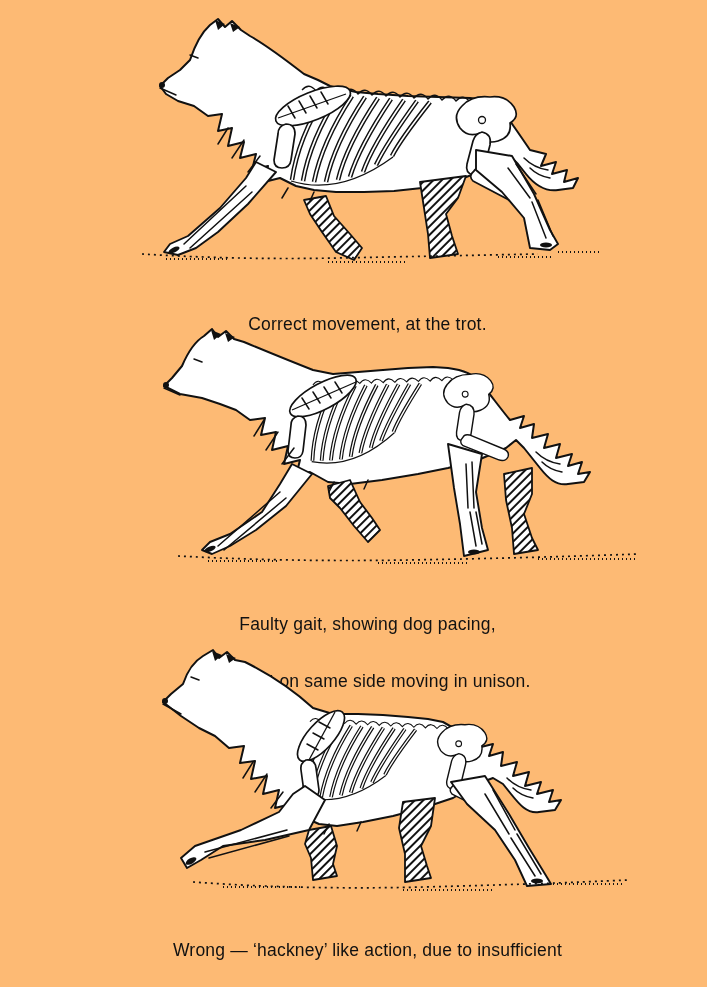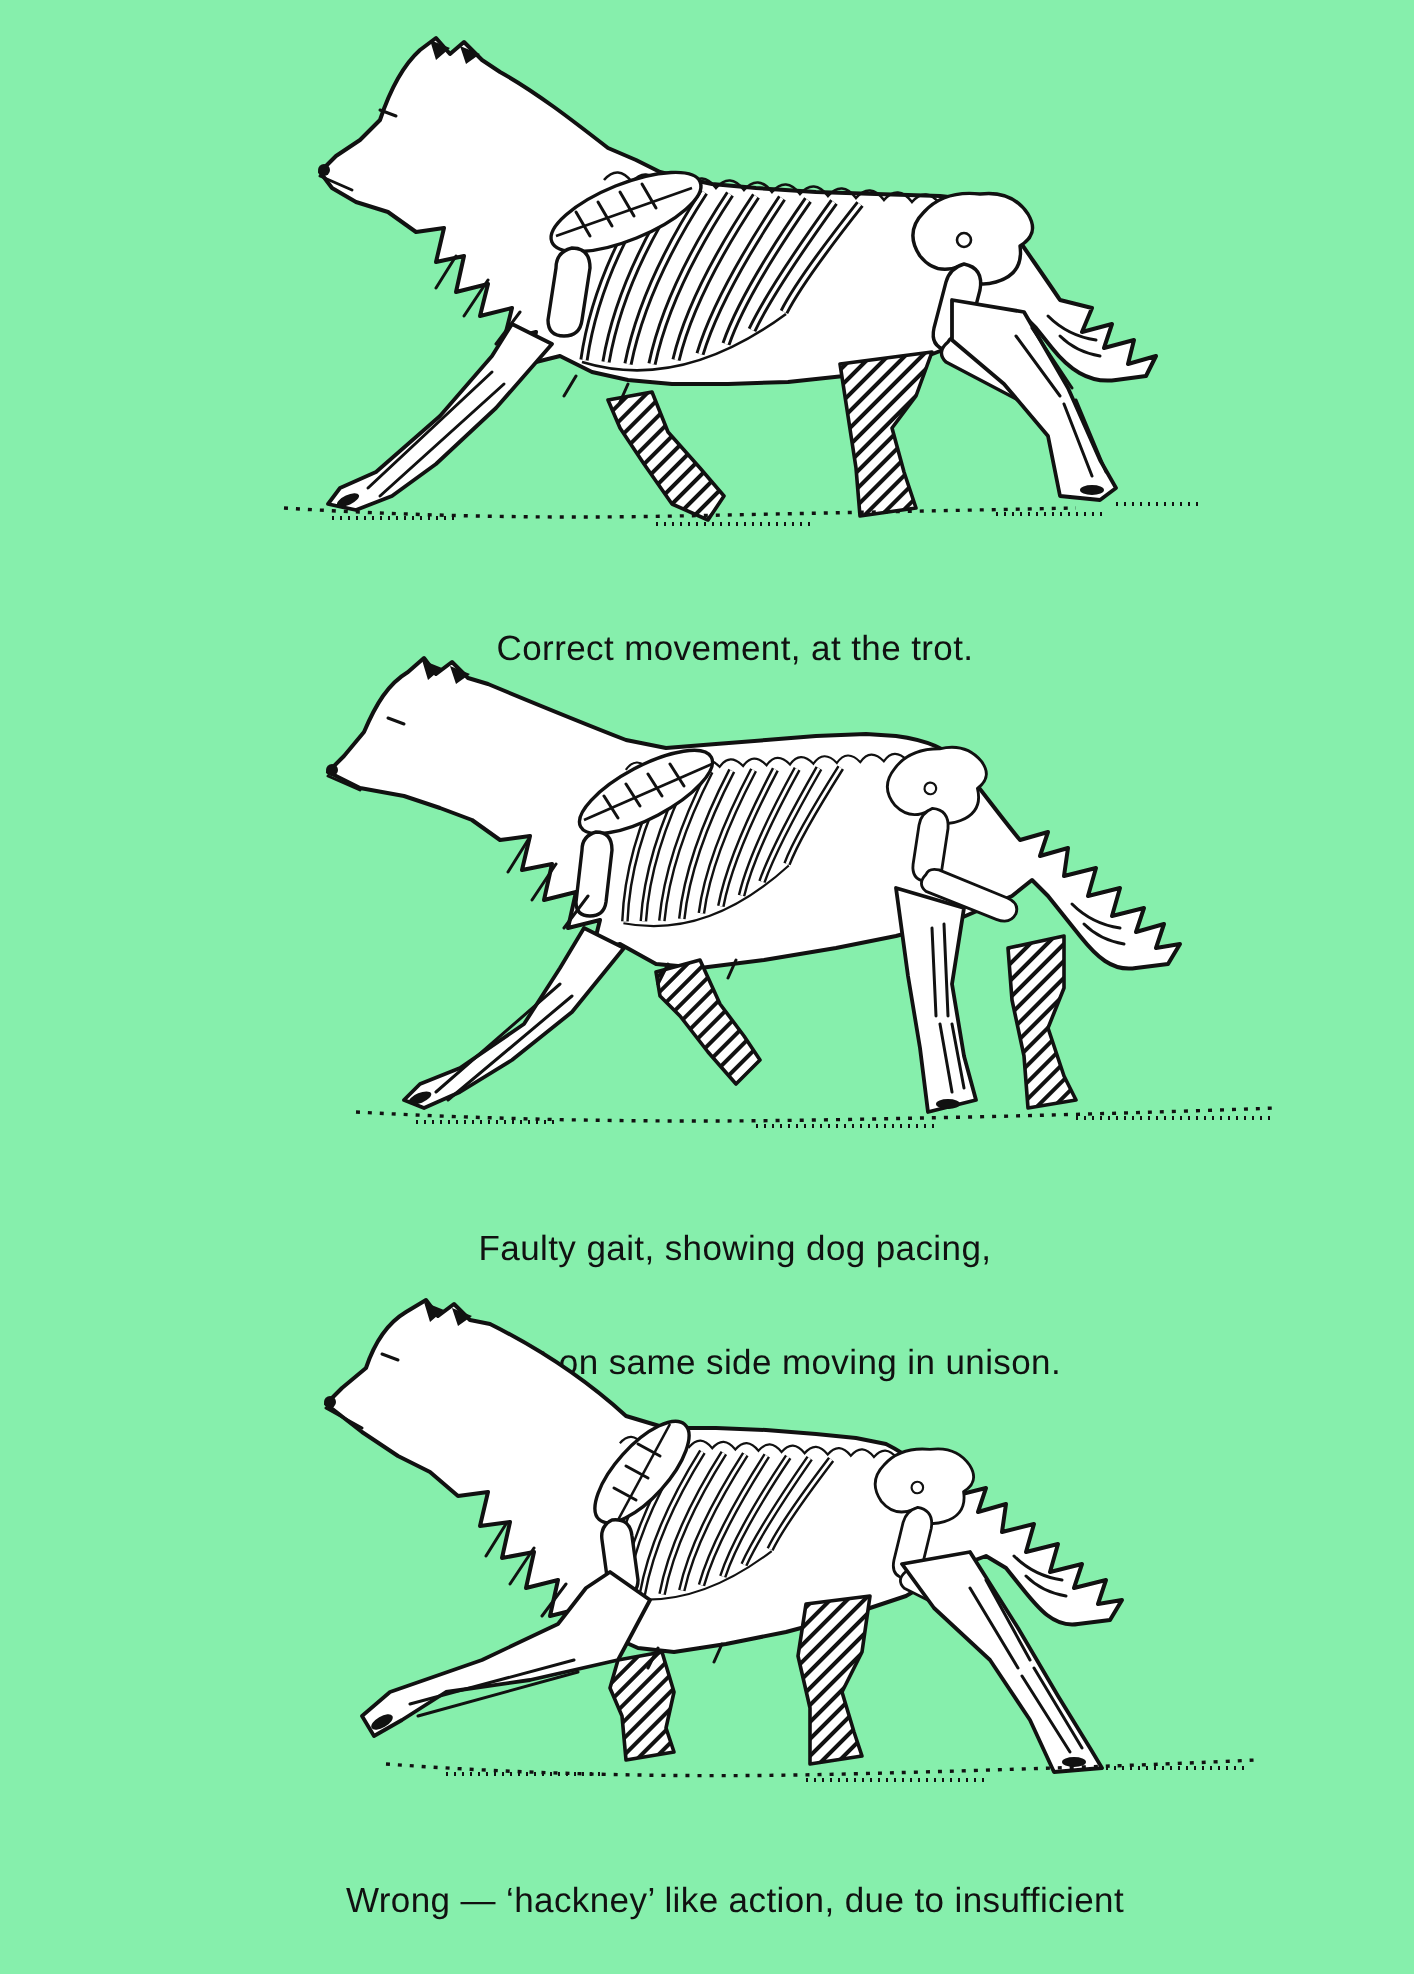--- a/index.html
+++ b/index.html
@@ -1,19 +1,19 @@
 <!DOCTYPE html>
 <html><head>
 <meta charset="utf-8">
 <style>
   html,body{margin:0;padding:0;}
   .page{
     position:relative;
     width:707px;height:987px;
-    background:#86efac;
+    background:#fdba74;
     overflow:hidden;
     font-family:"Liberation Sans", sans-serif;
   }
   .fig{position:absolute;margin:0;padding:0;}
   .fig svg{display:block;}
   .caption{
     position:absolute;
     left:14px;width:707px;
     text-align:center;
     color:#111;

